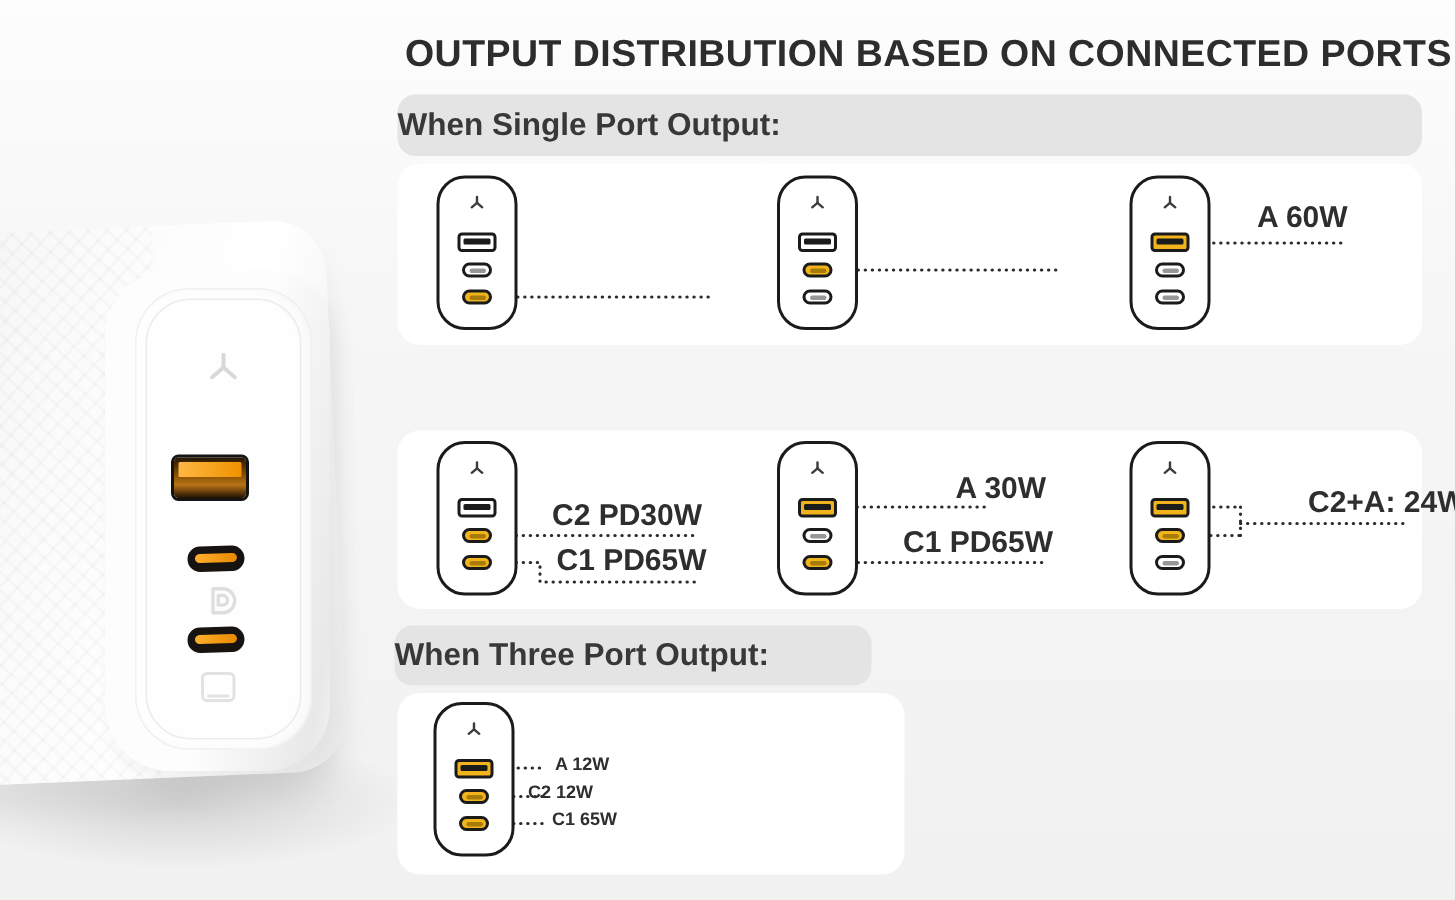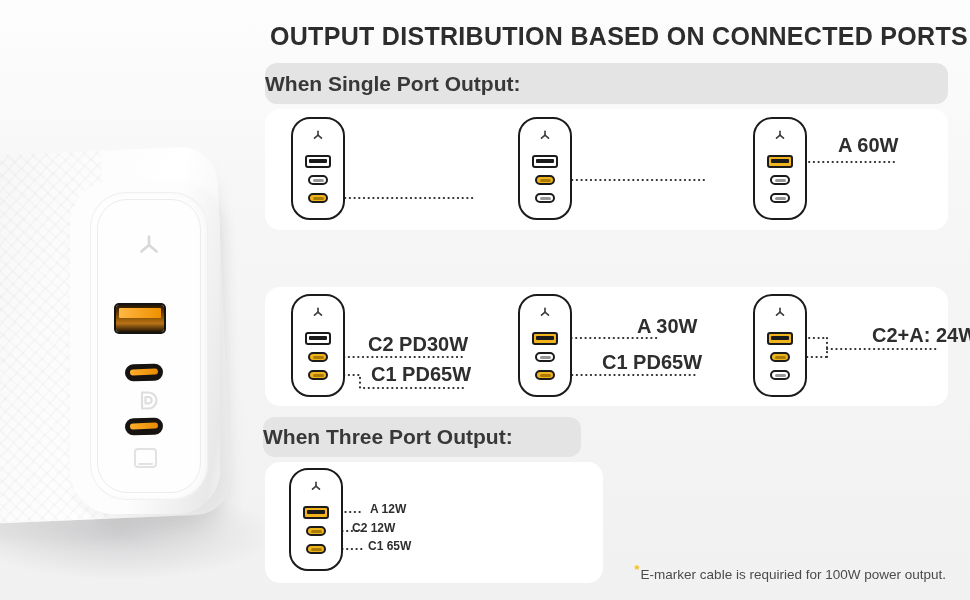--- a/index.html
+++ b/index.html
@@ -236,15 +236,14 @@
   <div class="plabel" style="left:368px;top:334px"><span>C2 PD30W</span></div>
   <div class="plabel" style="left:371px;top:364px"><span>C1 PD65W</span></div>
   <div class="plabel" style="left:637px;top:316px"><span>A 30W</span></div>
   <div class="plabel" style="left:602px;top:352px"><span>C1 PD65W</span></div>
   <div class="plabel" style="left:872px;top:325px"><span>C2+A: 24W</span></div>
 
   <div class="plabel small" style="left:370px;top:503px"><span>A 12W</span></div>
   <div class="plabel small" style="left:352px;top:522px"><span>C2 12W</span></div>
   <div class="plabel small" style="left:368px;top:540px"><span>C1 65W</span></div>
 
-  <div class="footnote"><span class="star">*</span><span>E-marker cable is requiried for 100W power output.</span></div>
 
 </div>
 
 </body></html>

